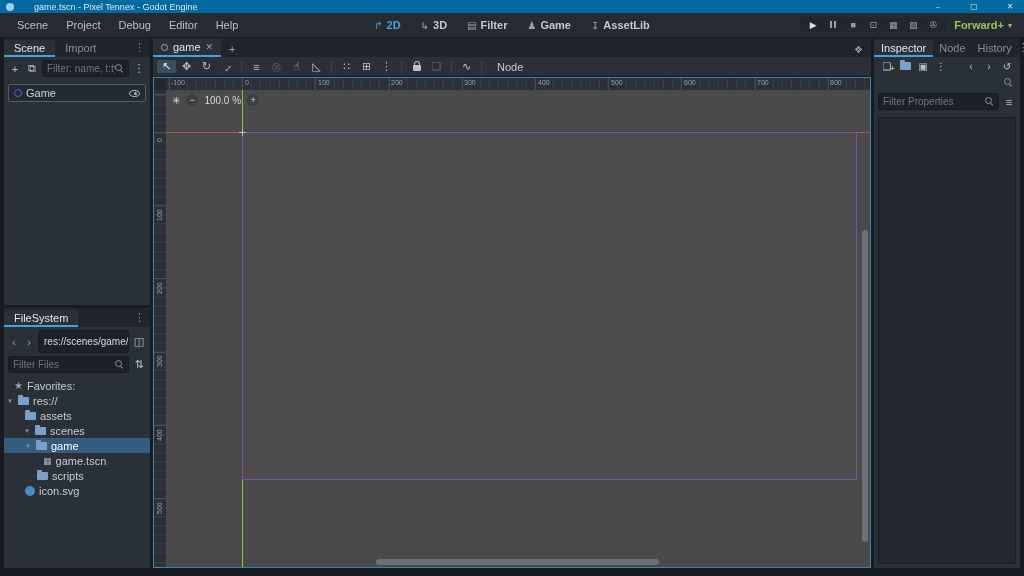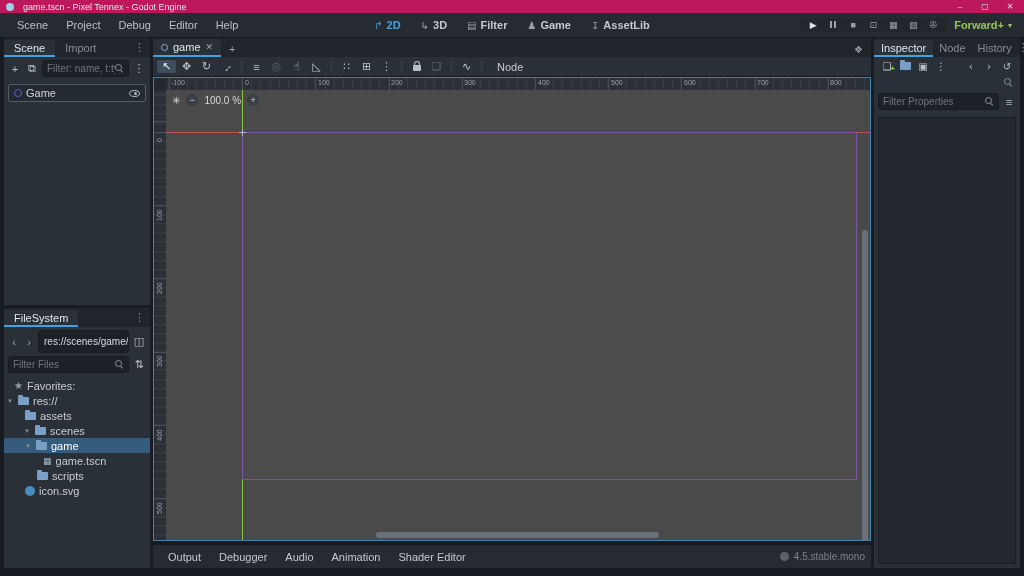--- a/index.html
+++ b/index.html
@@ -3,22 +3,22 @@
 <meta charset="utf-8">
 <style>
   * { margin:0; padding:0; box-sizing:border-box; }
   html,body { width:1024px; height:576px; overflow:hidden; }
   body {
     font-family:"Liberation Sans","DejaVu Sans",sans-serif;
     background:#181c22; color:#cdd3d9; font-size:11px;
     -webkit-font-smoothing:antialiased;
   }
   .titlebar {
-    height:13px; background:#be185d; display:flex; align-items:center;
-    padding:0 6px; font-size:9px; color:#dfeaec; gap:9px;
+    height:13px; background:#0369a1; display:flex; align-items:center;
+    padding:0 6px; font-size:9px; color:#dfeaec; gap:20px;
   }
   .godot-logo { width:8px; height:8px; border-radius:50%; background:#9ecfe8; flex:none; }
   .titlebar .spacer { flex:1; }
   .win-btn { width:16px; text-align:center; font-size:8px; color:#d7e6e8; cursor:default; }
 
   .menubar {
     height:25px; background:#262b31; display:flex; align-items:center;
     padding:0 8px; position:relative; border-bottom:1px solid #16191e;
   }
   .menu-item { padding:0 9px; color:#b9c0c7; }
@@ -364,31 +364,20 @@
           <span class="zw-ico">✳</span>
           <span class="zw-circle">−</span>
           <span class="zoom-label">100.0 %</span>
           <span class="zw-circle">+</span>
         </div>
         <div class="hscroll"></div>
         <div class="vscroll"></div>
       </div>
     </div>
 
-    <div class="bottom-panel">
-      <span class="bp-item">Output</span>
-      <span class="bp-item">Debugger</span>
-      <span class="bp-item">Audio</span>
-      <span class="bp-item">Animation</span>
-      <span class="bp-item">Shader Editor</span>
-      <span class="bp-version">
-        <span class="bp-godot"></span>
-        <span>4.5.stable.mono</span>
-      </span>
-    </div>
   </div>
 
   <div class="dock">
     <div class="panel" style="flex:1;">
       <div class="tabbar">
         <span class="tab active" style="padding:2px 7px 1px 7px;">Inspector</span>
         <span class="tab" style="padding:2px 6px 3px 6px;">Node</span>
         <span class="tab" style="padding:2px 6px 3px 6px;">History</span>
         <span class="tab-dots">⋮</span>
       </div>

